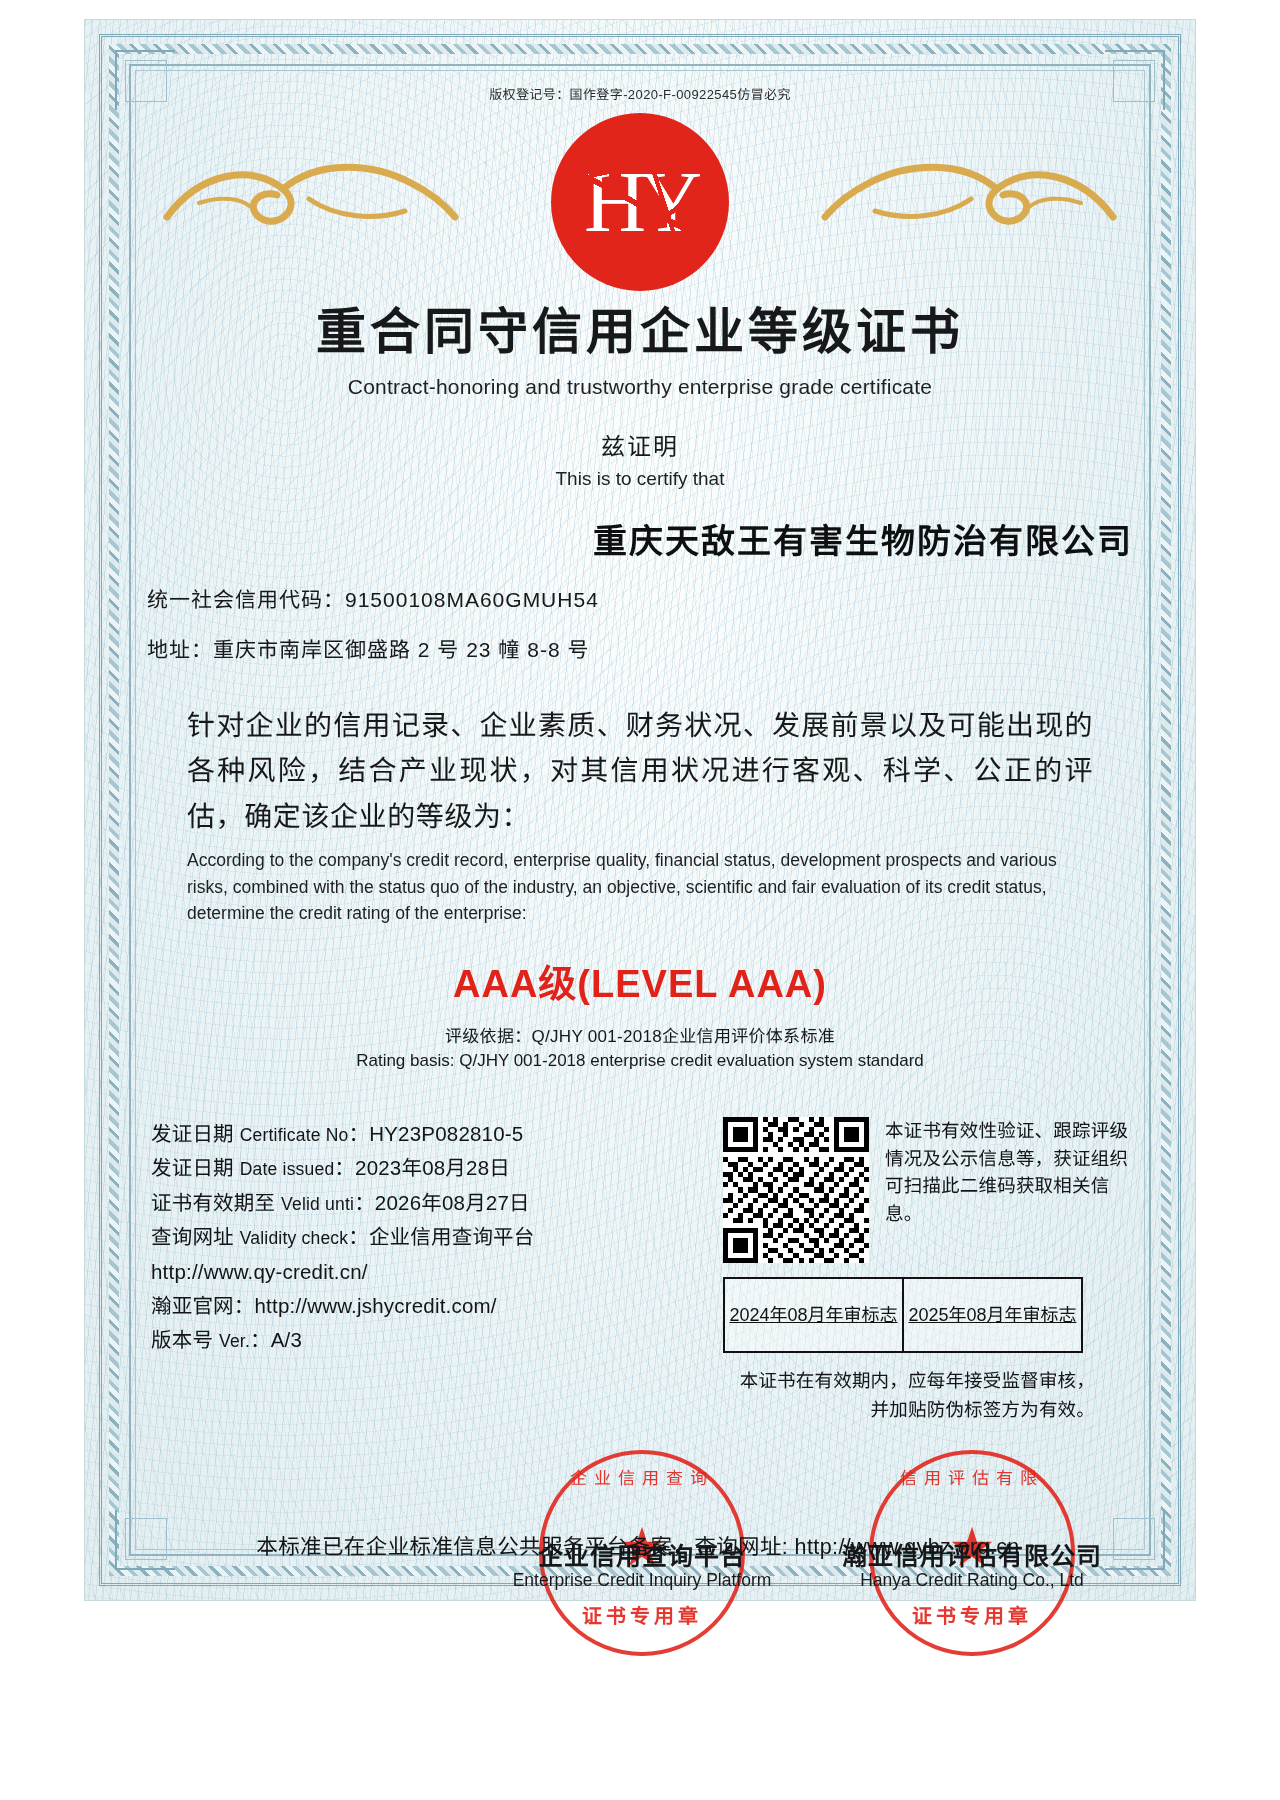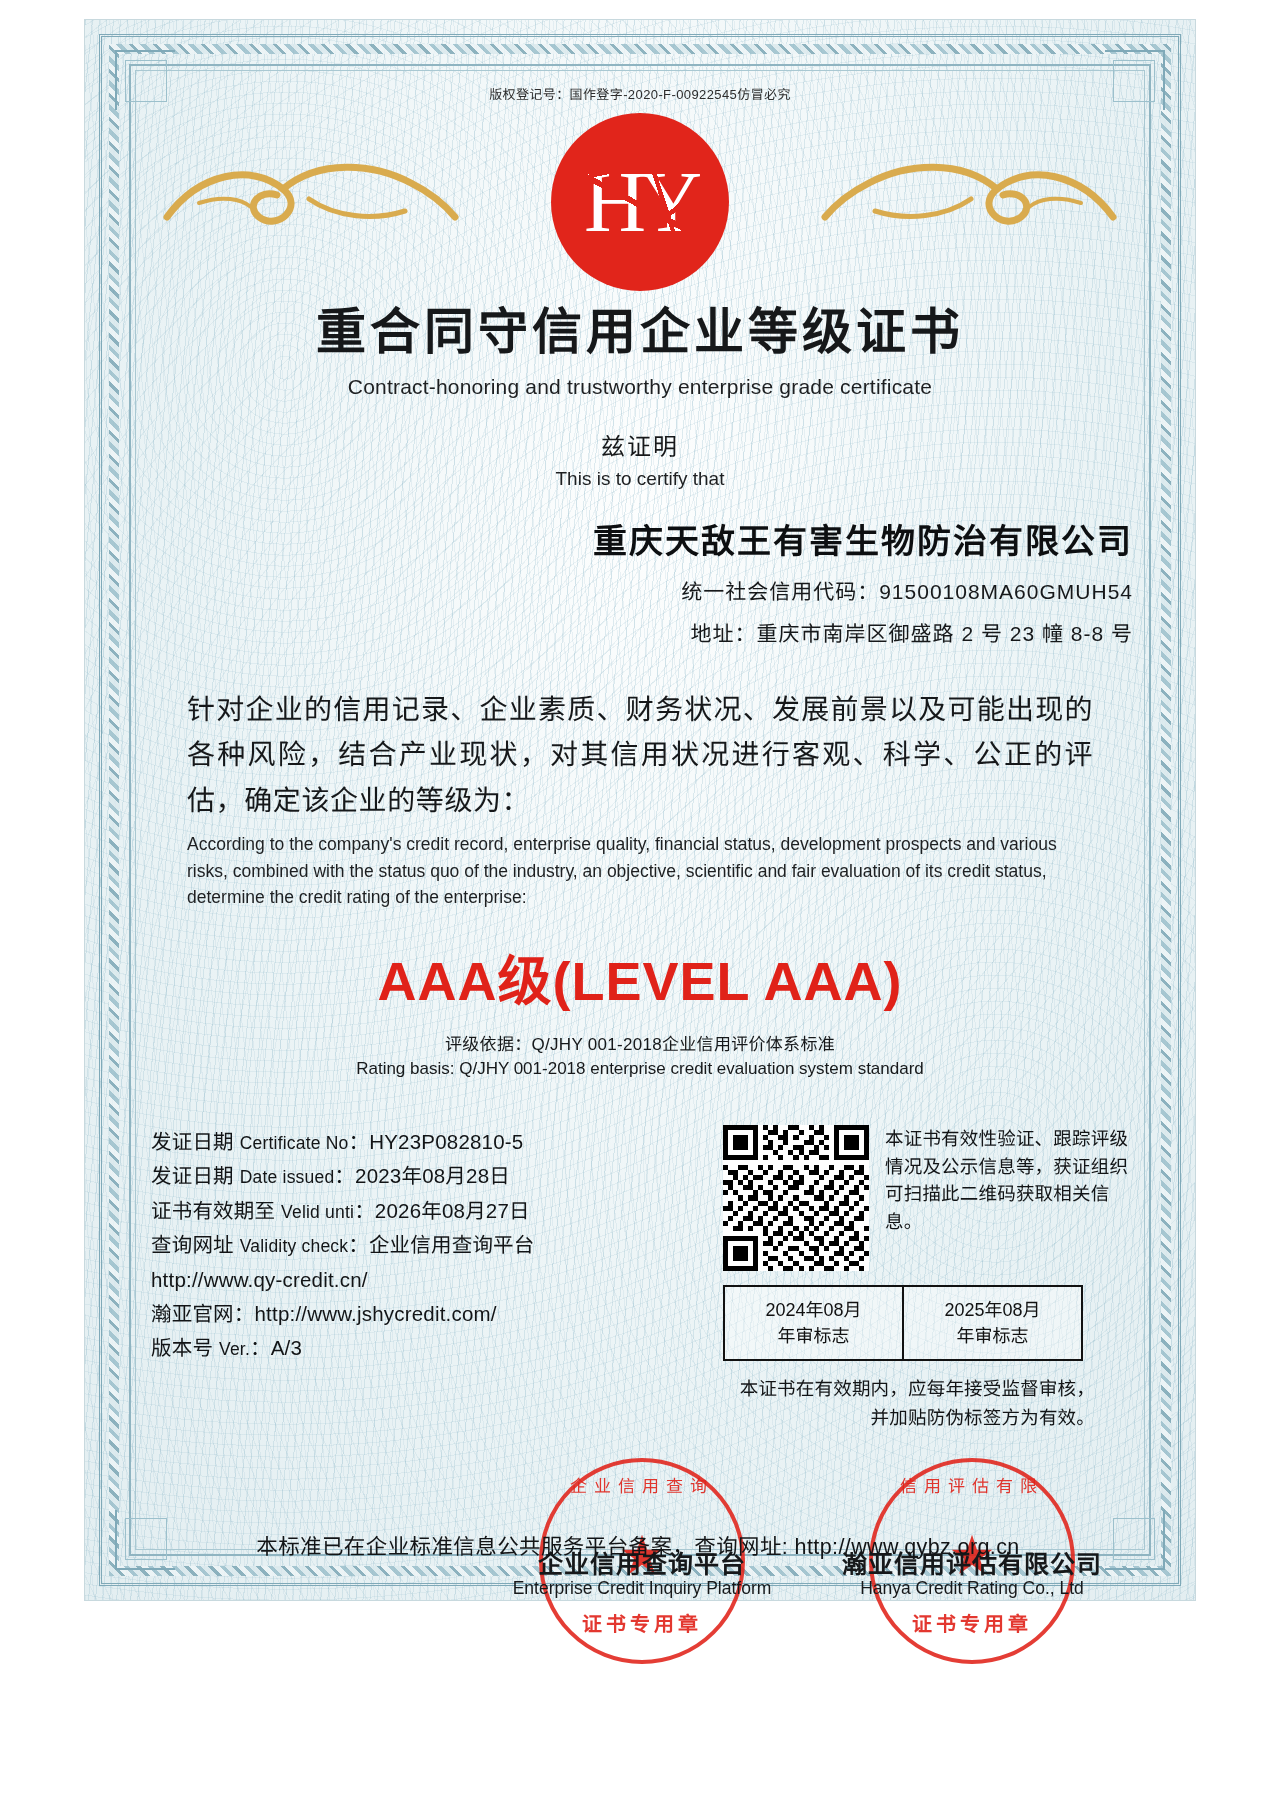--- a/index.html
+++ b/index.html
@@ -181,24 +181,24 @@
   .company {
     text-align: right;
     font-family: "Liberation Serif", serif;
     font-weight: bold;
     font-size: 34px;
     color: #0d0f11;
     letter-spacing: 2px;
     margin-top: 24px;
   }
   .company-line {
-    text-align: right;
+    text-align: left;
     font-size: 21px;
     color: #16181a;
-    margin-top: 12px;
+    margin-top: 20px;
     letter-spacing: 1px;
   }
 
   
   .body-block {
     margin: 40px 40px 0 40px;
   }
   .body-cn {
     font-size: 28px;
     line-height: 1.62;
@@ -211,21 +211,21 @@
     line-height: 1.52;
     color: #1d1f21;
     margin-top: 8px;
     text-align: left;
   }
 
   .level {
     text-align: center;
     font-family: "Liberation Sans", sans-serif;
     font-weight: bold;
-    font-size: 54px;
+    font-size: 38px;
     color: #e02219;
     letter-spacing: 1px;
     margin-top: 26px;
   }
   .basis-cn {
     text-align: center;
     font-size: 17px;
     color: #16181a;
     margin-top: 14px;
     letter-spacing: .3px;
@@ -283,27 +283,28 @@
     display: flex;
     gap: 0;
     margin-top: 14px;
     width: 360px;
   }
   .stamp-box {
     flex: 1;
     border: 2px solid #111;
     height: 72px;
     display: flex;
-    flex-direction: column;
+    flex-direction: row;
     align-items: center;
     justify-content: center;
     font-size: 18px;
     color: #111;
     line-height: 1.45;
     background: rgba(255,255,255,0.35);
+    text-decoration: underline;
   }
   .stamp-box + .stamp-box { border-left: none; }
   .qr-foot {
     margin-top: 14px;
     font-size: 18.5px;
     line-height: 1.55;
     color: #121416;
     text-align: right;
     width: 372px;
     letter-spacing: .2px;

